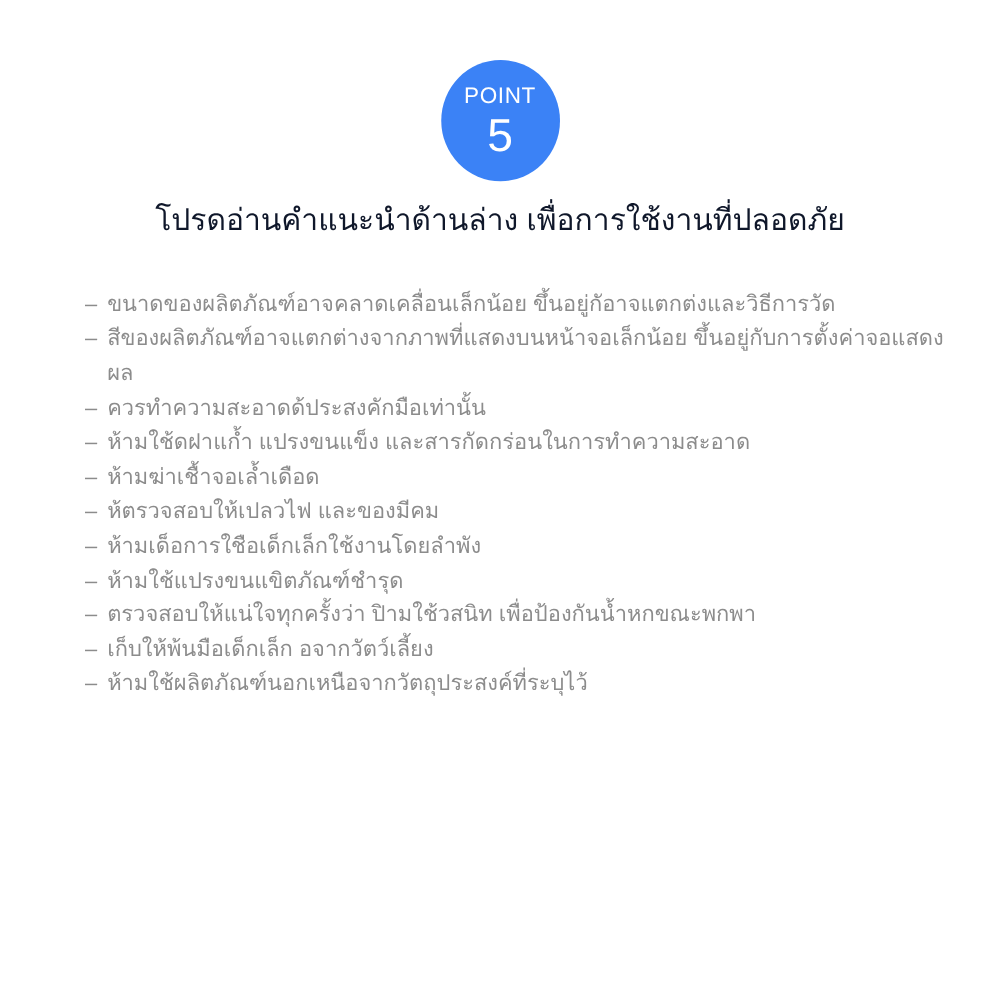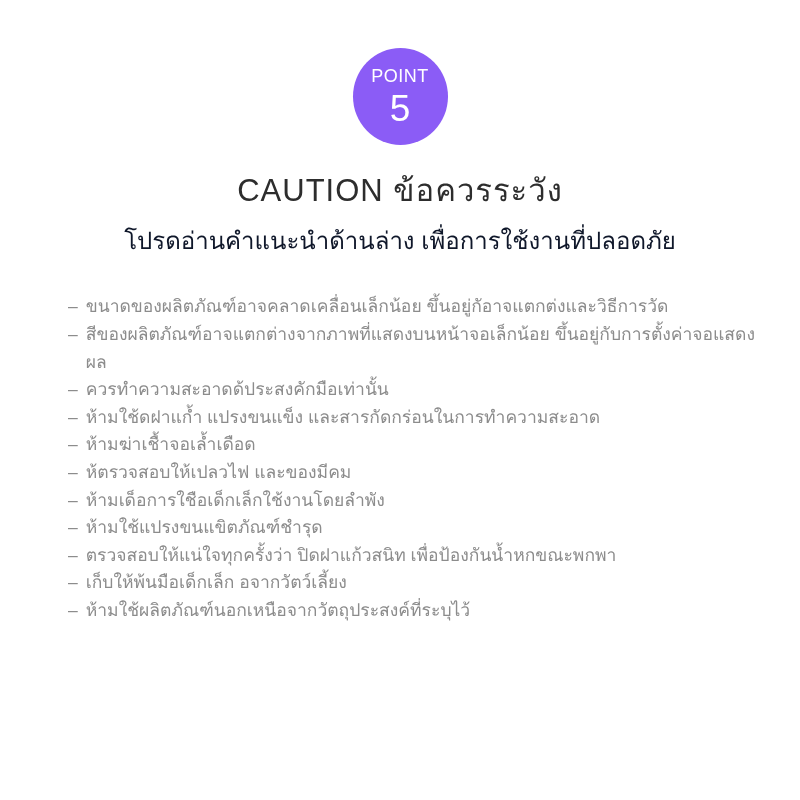--- a/index.html
+++ b/index.html
@@ -13,21 +13,21 @@
   .page {
     position: relative;
     width: 800px;
     height: 800px;
     background: #ffffff;
   }
   .badge {
     width: 95px;
     height: 97px;
     border-radius: 50%;
-    background: #8b5cf6;
+    background: #3b82f6;
     margin: 48px auto 0 auto;
     display: flex;
     flex-direction: column;
     align-items: center;
     justify-content: center;
     color: #ffffff;
     text-align: right;
   }
   .badge-label {
     font-size: 18px;
@@ -84,21 +84,20 @@
 </head>
 <body>
 
 <div class="page">
 
   <div class="badge">
     <div class="badge-label">POINT</div>
     <div class="badge-number">5</div>
   </div>
 
-  <h1 class="heading">CAUTION ข้อควรระวัง</h1>
 
   <h2 class="subtitle">โปรดอ่านคำแนะนำด้านล่าง เพื่อการใช้งานที่ปลอดภัย</h2>
 
   <ul class="caution-list">
 
       <li>
         <span class="dash">–</span>
         <span class="item-text">ขนาดของผลิตภัณฑ์อาจคลาดเคลื่อนเล็กน้อย ขึ้นอยู่กัอาจแตกต่งและวิธีการวัด</span>
       </li>
 
@@ -132,21 +131,21 @@
         <span class="item-text">ห้ามเด็อการใชือเด็กเล็กใช้งานโดยลำพัง</span>
       </li>
 
       <li>
         <span class="dash">–</span>
         <span class="item-text">ห้ามใช้แปรงขนแขิตภัณฑ์ชำรุด</span>
       </li>
 
       <li>
         <span class="dash">–</span>
-        <span class="item-text">ตรวจสอบให้แน่ใจทุกครั้งว่า ปิดฝาแก้วสนิท เพื่อป้องกันน้ำหกขณะพกพา</span>
+        <span class="item-text">ตรวจสอบให้แน่ใจทุกครั้งว่า ปิามใช้วสนิท เพื่อป้องกันน้ำหกขณะพกพา</span>
       </li>
 
       <li>
         <span class="dash">–</span>
         <span class="item-text">เก็บให้พ้นมือเด็กเล็ก อจากวัตว์เลี้ยง</span>
       </li>
 
       <li>
         <span class="dash">–</span>
         <span class="item-text">ห้ามใช้ผลิตภัณฑ์นอกเหนือจากวัตถุประสงค์ที่ระบุไว้</span>

